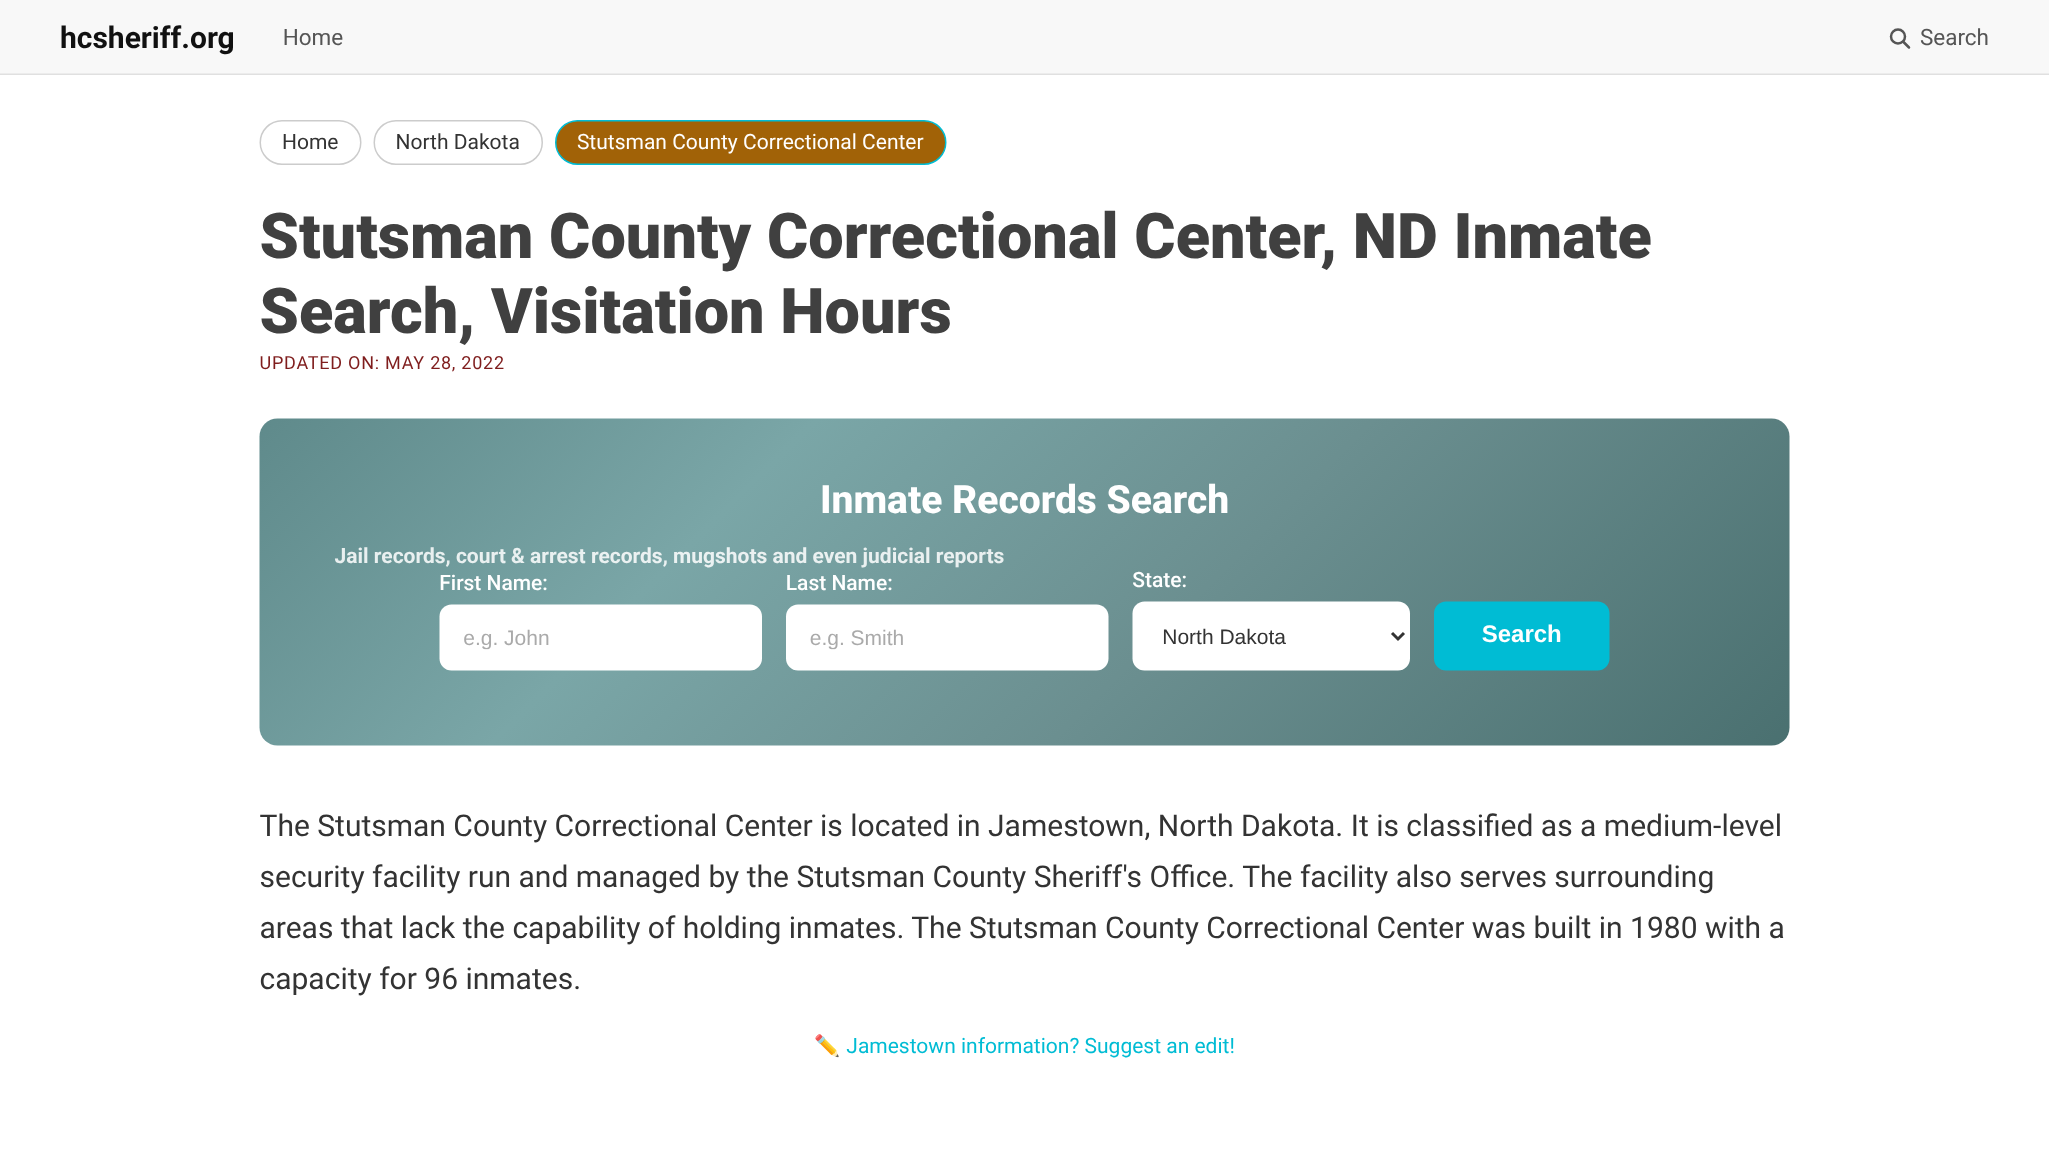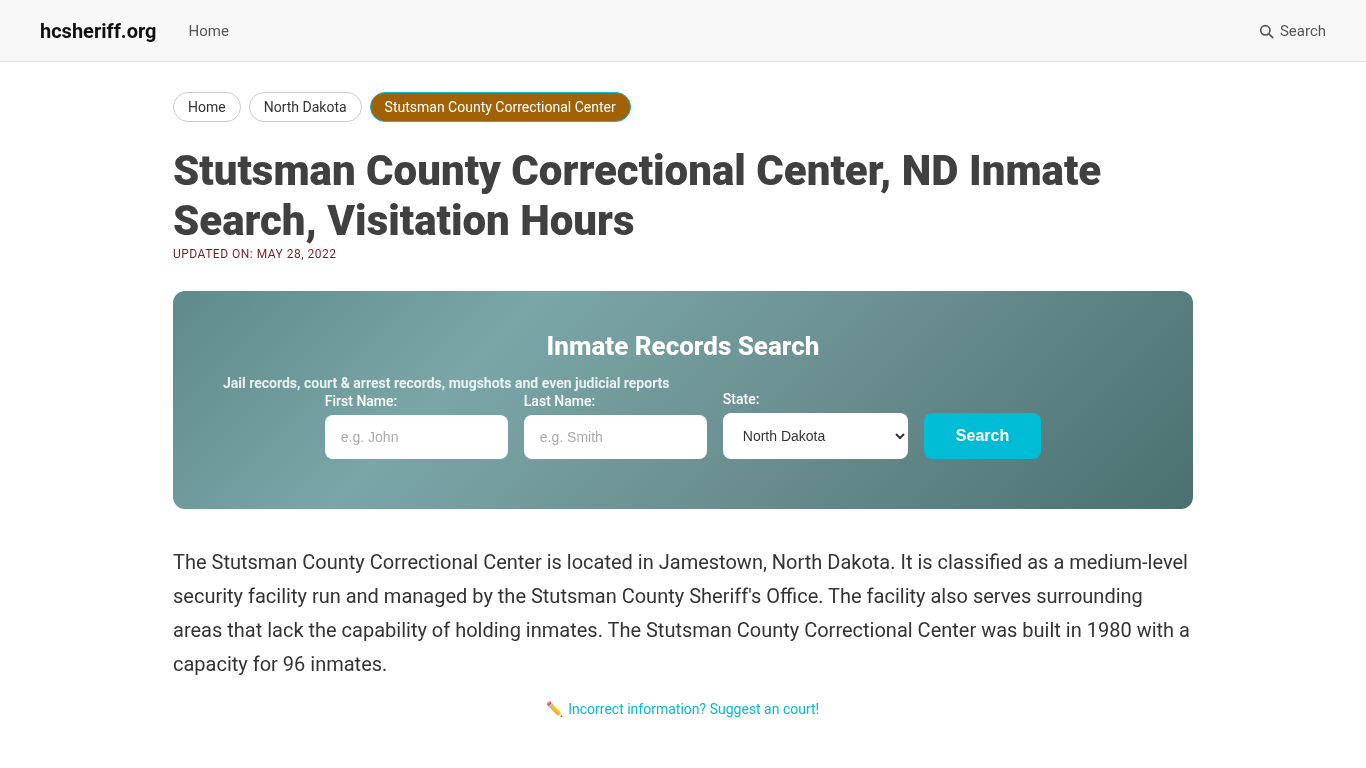--- a/index.html
+++ b/index.html
@@ -3,21 +3,21 @@
   <meta charset="utf-8">
   <style>
     * { box-sizing: border-box; margin: 0; padding: 0; }
     body { font-family: -apple-system, BlinkMacSystemFont, 'Segoe UI', Roboto, sans-serif; background: #fff; color: #333; }
 
     
     .header {
       background: #f8f8f8;
       border-bottom: 1px solid #e0e0e0;
       padding: 0 40px;
-      height: 62px;
+      height: 50px;
       display: flex;
       align-items: center;
       justify-content: space-between;
     }
     .header-left {
       display: flex;
       align-items: center;
       gap: 32px;
     }
     .site-logo {
@@ -121,21 +121,21 @@
       display: flex;
       flex-direction: column;
       gap: 6px;
     }
     .field-label {
       font-size: 14px;
       color: #fff;
       font-weight: 500;
     }
     .field-input {
-      width: 183px;
+      width: 215px;
       padding: 14px 16px;
       border-radius: 8px;
       border: none;
       font-size: 14px;
       color: #a21caf;
       background: #fff;
       outline: none;
     }
     .field-input::placeholder {
       color: #aaa;
@@ -232,17 +232,17 @@
         <select class="field-select" id="state-select"><option value="Alabama">Alabama</option><option value="Alaska">Alaska</option><option value="Arizona">Arizona</option><option value="Arkansas">Arkansas</option><option value="California">California</option><option value="Colorado">Colorado</option><option value="Connecticut">Connecticut</option><option value="Delaware">Delaware</option><option value="Florida">Florida</option><option value="Georgia">Georgia</option><option value="Hawaii">Hawaii</option><option value="Idaho">Idaho</option><option value="Illinois">Illinois</option><option value="Indiana">Indiana</option><option value="Iowa">Iowa</option><option value="Kansas">Kansas</option><option value="Kentucky">Kentucky</option><option value="Louisiana">Louisiana</option><option value="Maine">Maine</option><option value="Maryland">Maryland</option><option value="Massachusetts">Massachusetts</option><option value="Michigan">Michigan</option><option value="Minnesota">Minnesota</option><option value="Mississippi">Mississippi</option><option value="Missouri">Missouri</option><option value="Montana">Montana</option><option value="Nebraska">Nebraska</option><option value="Nevada">Nevada</option><option value="New Hampshire">New Hampshire</option><option value="New Jersey">New Jersey</option><option value="New Mexico">New Mexico</option><option value="New York">New York</option><option value="North Carolina">North Carolina</option><option value="North Dakota" selected="">North Dakota</option><option value="Ohio">Ohio</option><option value="Oklahoma">Oklahoma</option><option value="Oregon">Oregon</option><option value="Pennsylvania">Pennsylvania</option><option value="Rhode Island">Rhode Island</option><option value="South Carolina">South Carolina</option><option value="South Dakota">South Dakota</option><option value="Tennessee">Tennessee</option><option value="Texas">Texas</option><option value="Utah">Utah</option><option value="Vermont">Vermont</option><option value="Virginia">Virginia</option><option value="Washington">Washington</option><option value="West Virginia">West Virginia</option><option value="Wisconsin">Wisconsin</option><option value="Wyoming">Wyoming</option></select>
       </div>
       <button class="search-btn">Search</button>
     </div>
   </div>
 
   <p class="description">The Stutsman County Correctional Center is located in Jamestown, North Dakota. It is classified as a medium-level security facility run and managed by the Stutsman County Sheriff's Office. The facility also serves surrounding areas that lack the capability of holding inmates. The Stutsman County Correctional Center was built in 1980 with a capacity for 96 inmates.</p>
 
   <div class="suggest-edit">
     <a href="#">
-      <span class="pencil-icon">✏️</span><span>Incorrect information? Suggest an court!</span>
+      <span class="pencil-icon">✏️</span><span>Jamestown information? Suggest an edit!</span>
     </a>
   </div>
 
 </main>
 
 </body></html>

